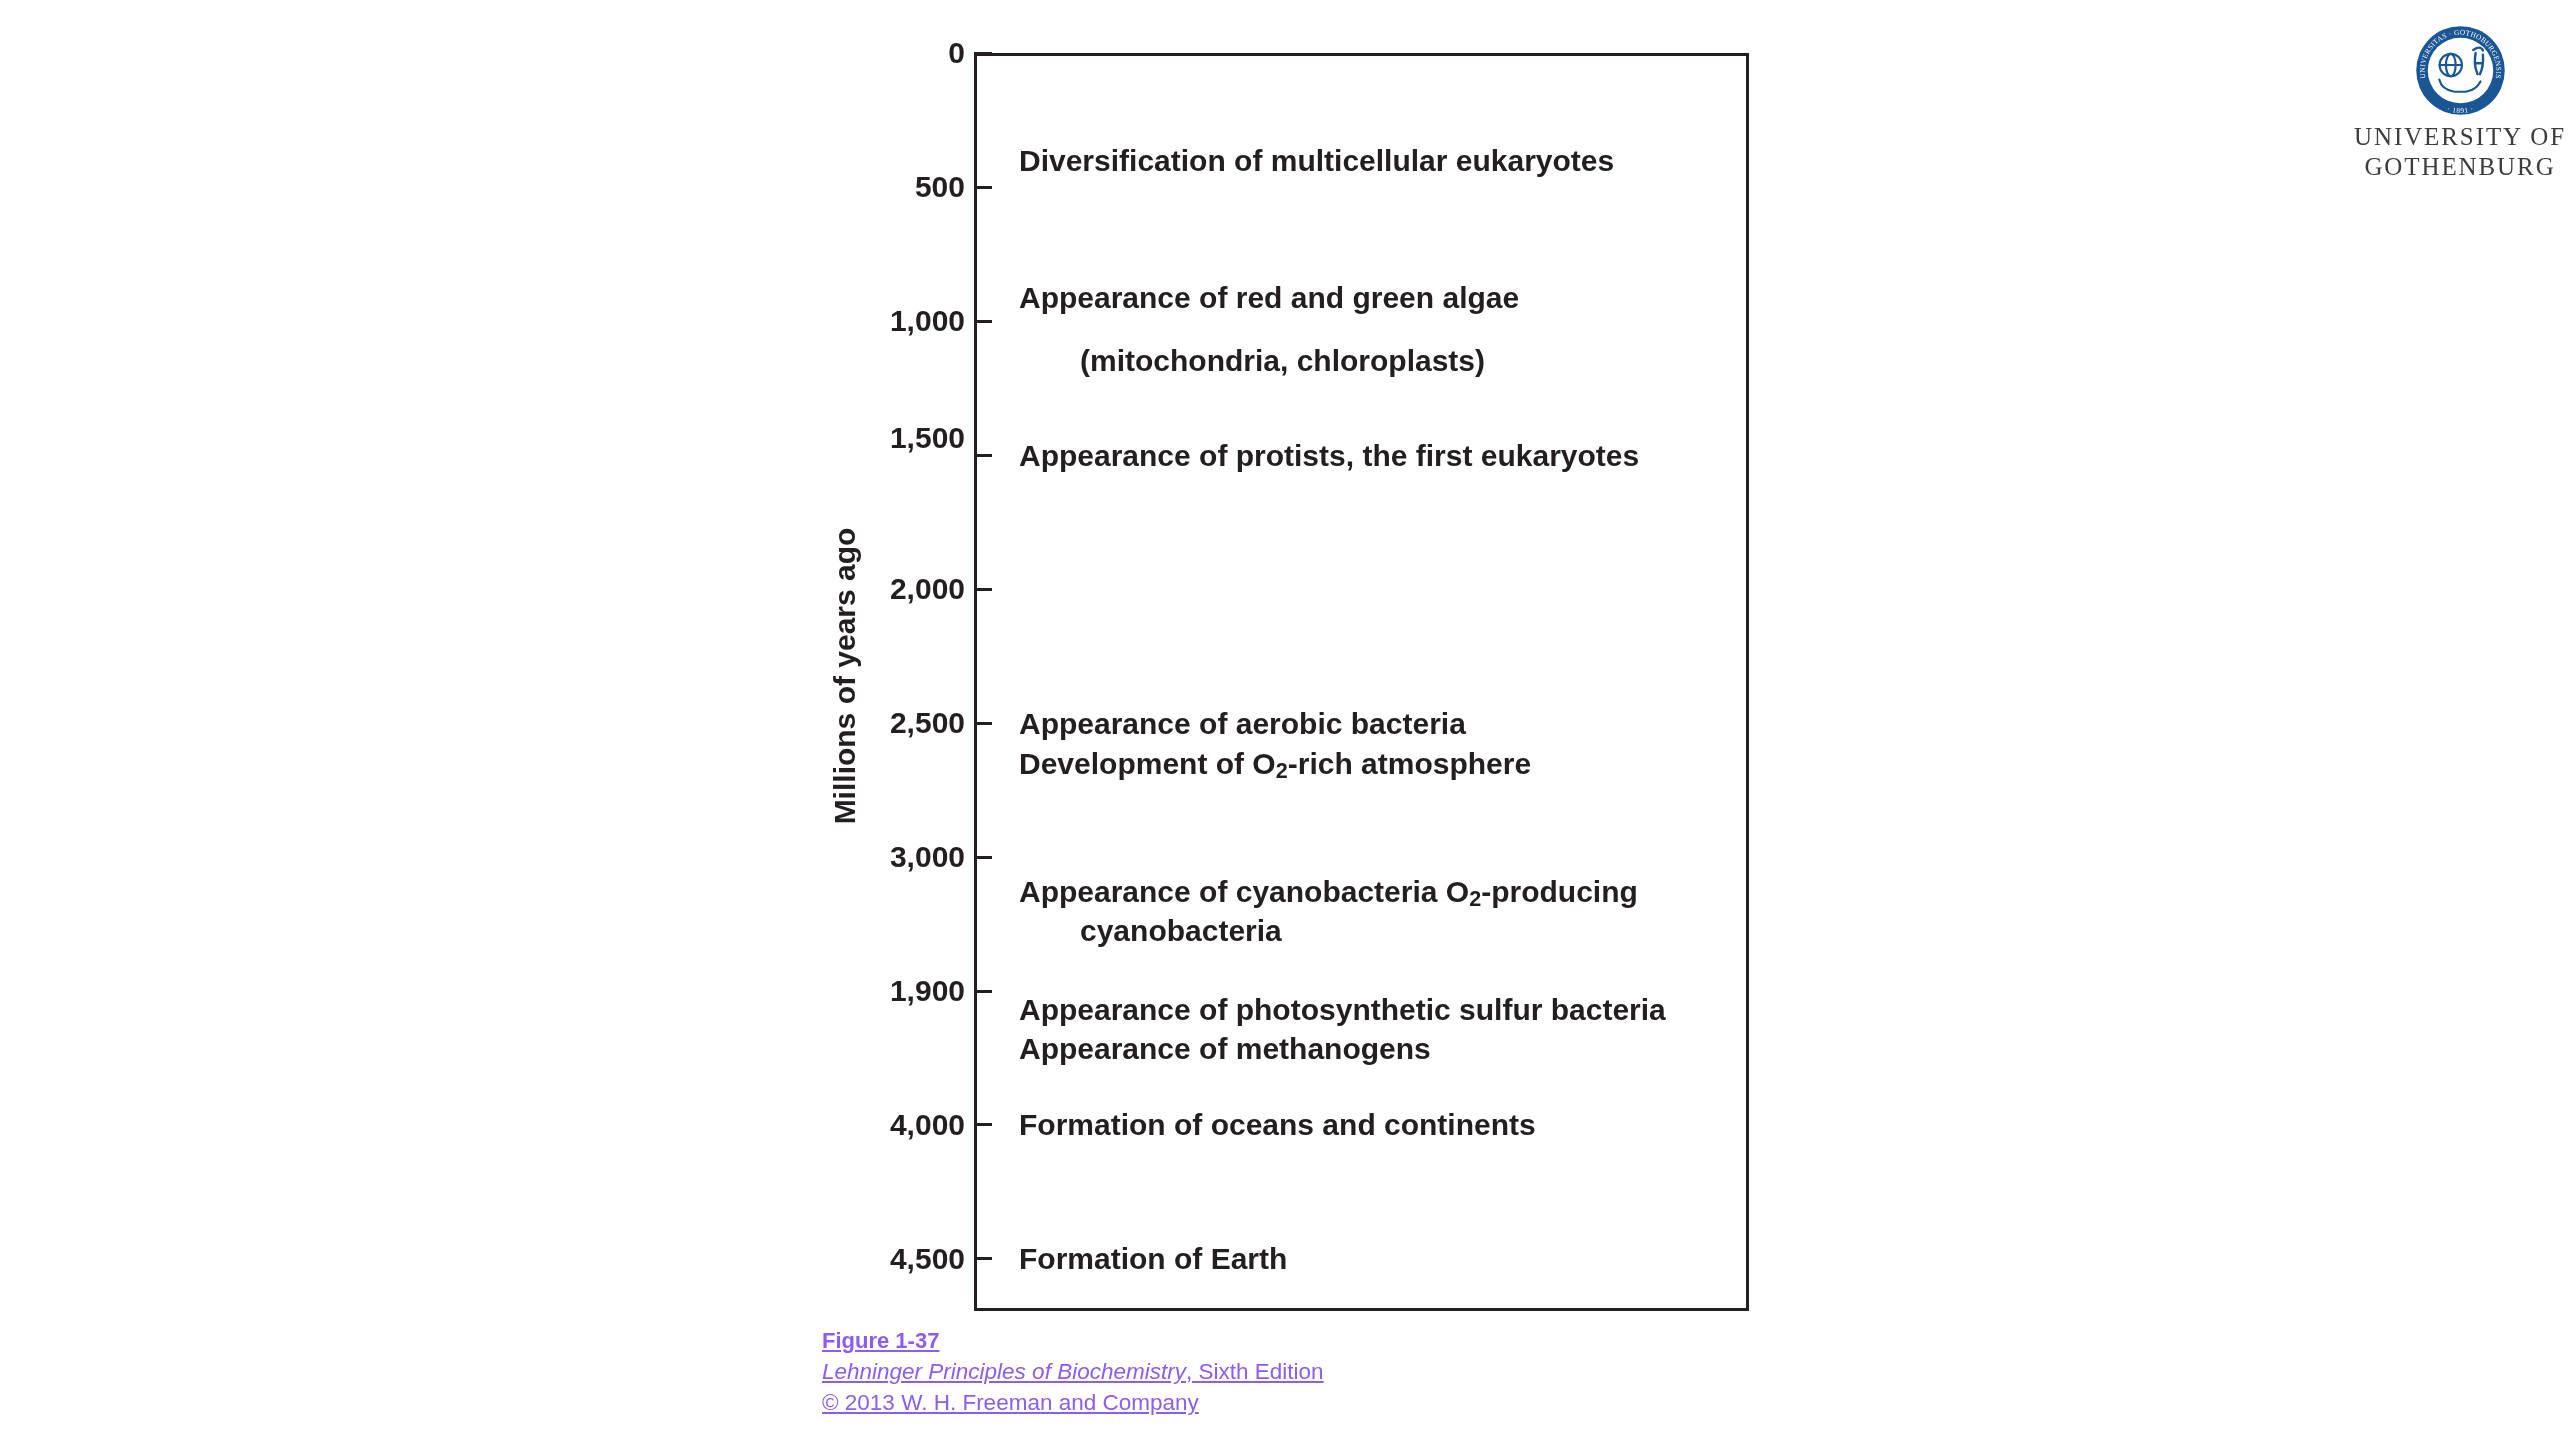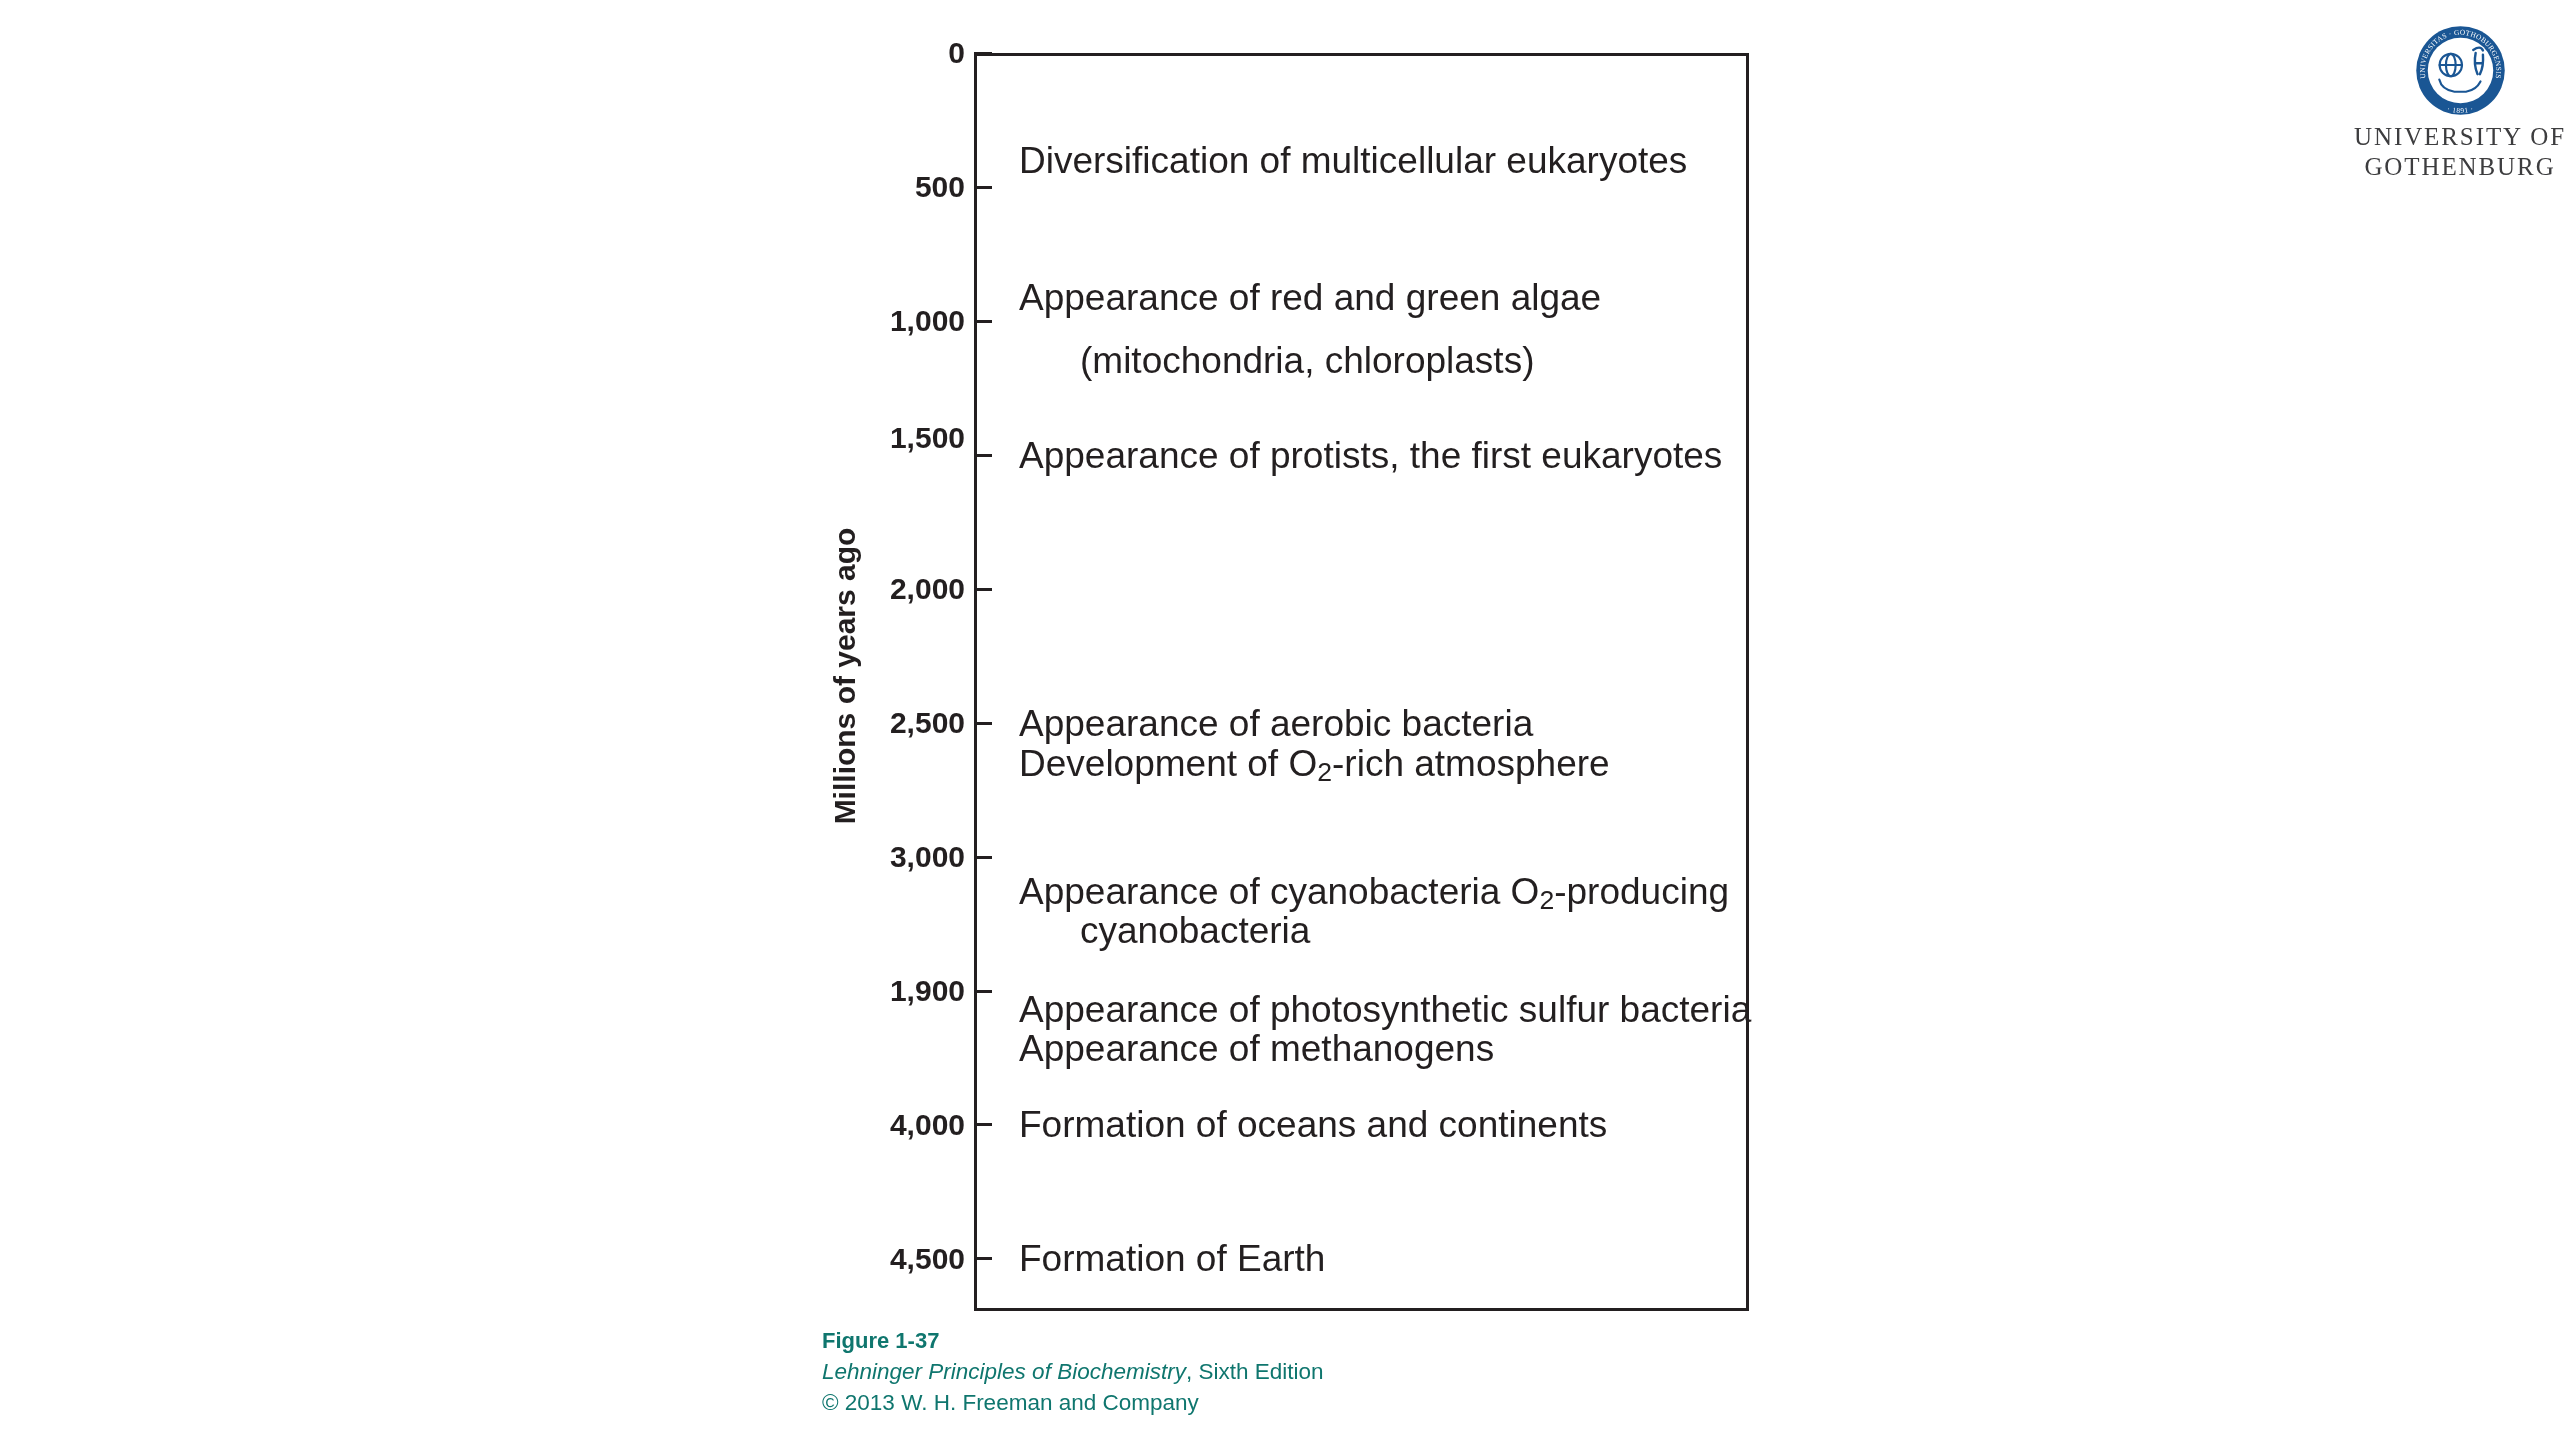--- a/index.html
+++ b/index.html
@@ -36,37 +36,38 @@
   }
   .y-title {
     position: absolute;
     left: 845px; top: 676px;
     transform: translate(-50%, -50%) rotate(-90deg);
     font-size: 30px; font-weight: 700;
     white-space: nowrap;
   }
   .event { position: absolute; left: 1019px; }
   .event-line {
-    font-size: 37px; font-weight: 400;
+    font-size: 30px; font-weight: 700;
     line-height: 39px;
     white-space: nowrap;
   }
   .event-line.indent { padding-left: 61px; }
   .event-line sub {
     font-size: 0.72em;
     vertical-align: baseline;
     position: relative;
     top: 0.20em;
     line-height: 0;
   }
   .caption {
     position: absolute;
     left: 822px; top: 1325px;
     font-size: 22.5px; line-height: 31px;
-    color: #0f766e;
+    color: #8b5cf6;
+    text-decoration: underline;
   }
   .caption .fig { font-weight: 700; font-size: 22px; }
   .caption .title-italic { font-style: italic; }
   .logo {
     position: absolute;
     left: 2331px; top: 22px;
     width: 258px;
     text-align: center;
   }
   .logo svg { display: block; margin: 0 auto; }

